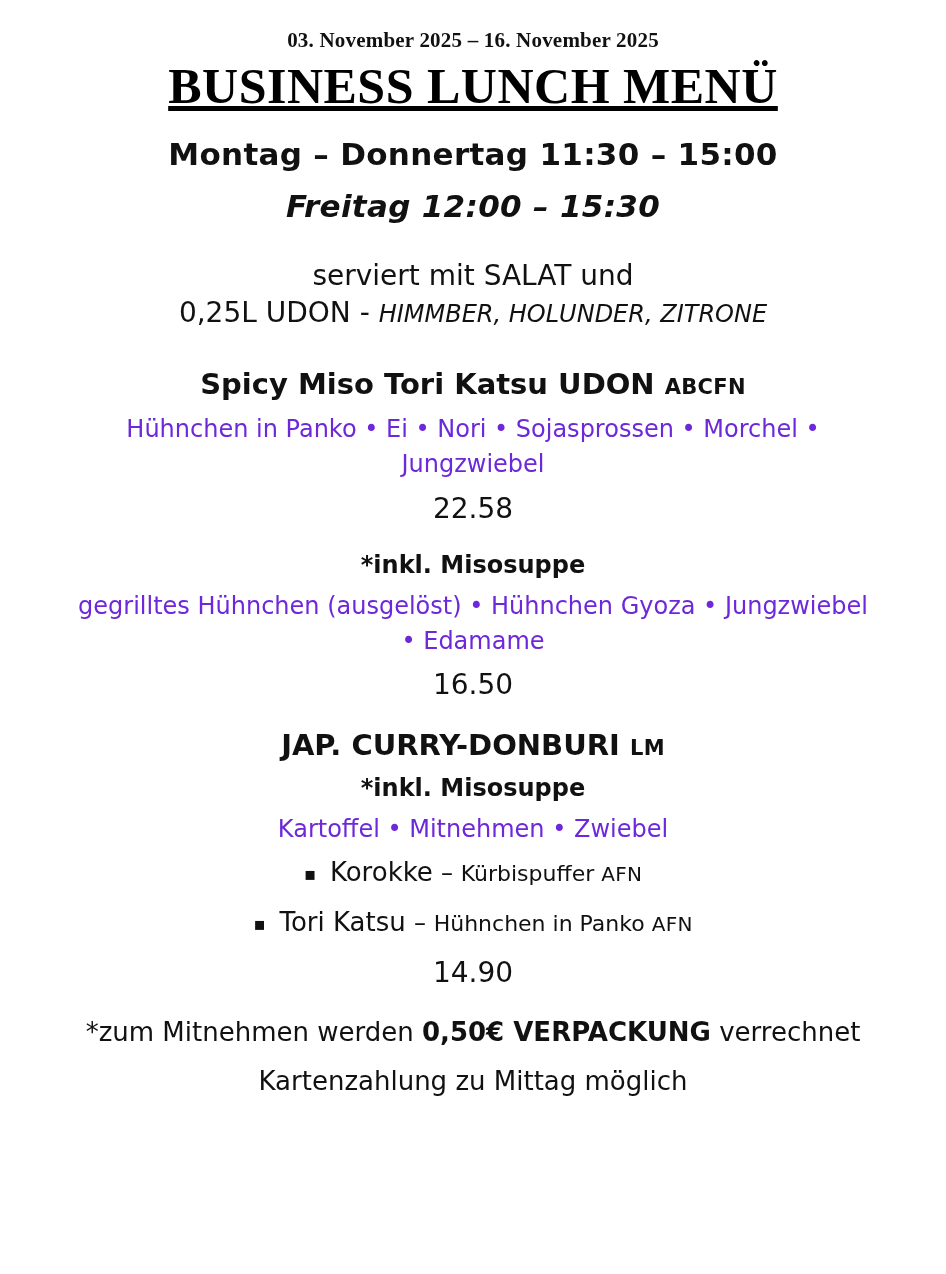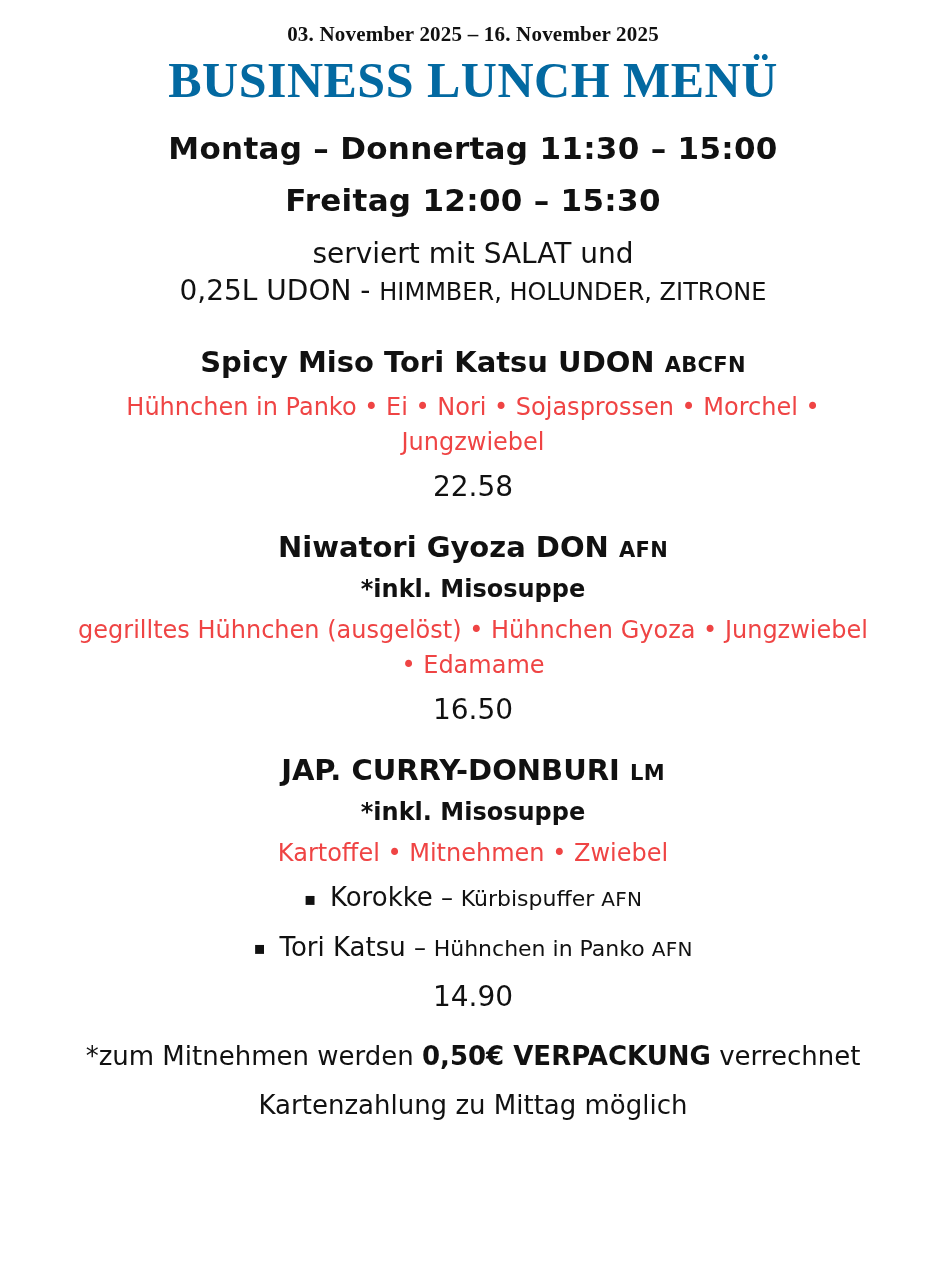--- a/index.html
+++ b/index.html
@@ -11,68 +11,71 @@
     width: 946px;
     min-height: 1274px;
     font-family: "DejaVu Sans", sans-serif;
     color: #111111;
     -webkit-font-smoothing: antialiased;
   }
   .page {
     width: 946px;
     min-height: 1274px;
     box-sizing: border-box;
-    padding: 22px 40px 20px 40px;
+    padding: 28px 40px 20px 40px;
     text-align: center;
   }
   .date-range {
     font-family: "Liberation Serif", serif;
     font-weight: bold;
     font-size: 21px;
     letter-spacing: 0.2px;
     color: #111111;
     margin: 0 0 6px 0;
   }
   .main-title {
     font-family: "Liberation Serif", serif;
     font-weight: bold;
     font-size: 50px;
     letter-spacing: 0.5px;
-    color: #0369a1;
+    color: #000000;
     margin: 0 0 22px 0;
     line-height: 1.1;
+    text-decoration: underline;
   }
   .hours-line {
     font-size: 31px;
     font-weight: bold;
     color: #111111;
     margin: 0 0 16px 0;
     letter-spacing: 0.3px;
   }
   .hours-line.second {
-    margin-bottom: 18px;
+    margin-bottom: 34px;
+    font-style: italic;
   }
   .served-with {
     font-size: 28px;
     color: #111111;
     margin: 0 0 2px 0;
     line-height: 1.25;
     text-align: center;
   }
   .soda-line {
     margin: 0 0 36px 0;
     line-height: 1.25;
   }
   .soda-main {
     font-size: 28px;
     color: #111111;
   }
   .soda-flavors {
     font-size: 24px;
     color: #111111;
+    font-style: italic;
   }
   .dish {
     margin: 0 0 0 0;
   }
   .dish-title {
     font-size: 29px;
     font-weight: bold;
     color: #111111;
     margin: 0 0 10px 0;
     line-height: 1.25;
@@ -84,21 +87,21 @@
     text-align: right;
   }
   .dish-note {
     font-size: 24px;
     font-weight: bold;
     color: #111111;
     margin: 0 0 10px 0;
   }
   .dish-desc {
     font-size: 24px;
-    color: #ef4444;
+    color: #6d28d9;
     margin: 0 0 10px 0;
     line-height: 1.45;
     padding: 0 30px;
   }
   .dish-price {
     font-size: 28px;
     color: #111111;
     margin: 0 0 26px 0;
   }
   .sub-items {
@@ -160,23 +163,20 @@
 
   <div class="dish">
     <div class="dish-title">
       <span class="inline">Spicy Miso Tori Katsu UDON </span><span class="allergens inline">ABCFN</span>
     </div>
     <div class="dish-desc">Hühnchen in Panko • Ei • Nori • Sojasprossen • Morchel • Jungzwiebel</div>
     <div class="dish-price">22.58</div>
   </div>
 
   <div class="dish">
-    <div class="dish-title">
-      <span class="inline">Niwatori Gyoza DON </span><span class="allergens inline">AFN</span>
-    </div>
     <div class="dish-note">*inkl. Misosuppe</div>
     <div class="dish-desc">gegrilltes Hühnchen (ausgelöst) • Hühnchen Gyoza • Jungzwiebel • Edamame</div>
     <div class="dish-price">16.50</div>
   </div>
 
   <div class="dish">
     <div class="dish-title">
       <span class="inline">JAP. CURRY-DONBURI </span><span class="allergens inline">LM</span>
     </div>
     <div class="dish-note">*inkl. Misosuppe</div>

